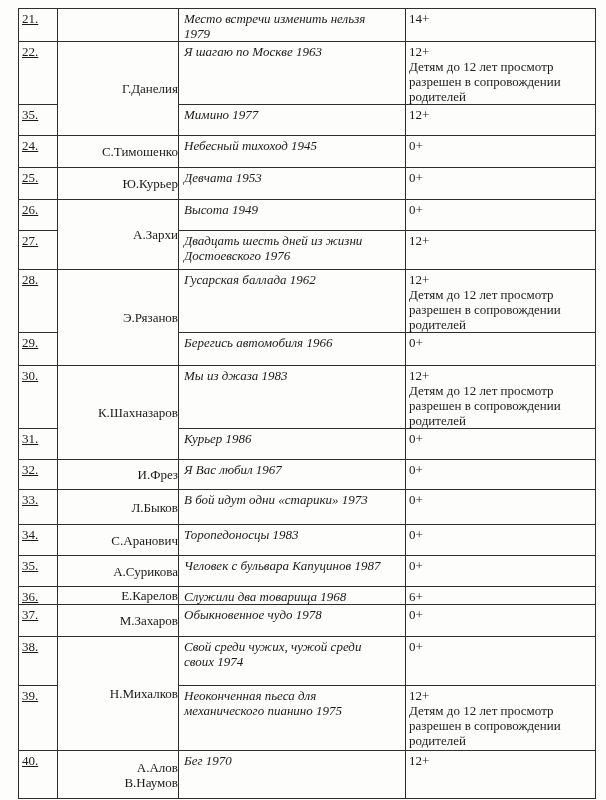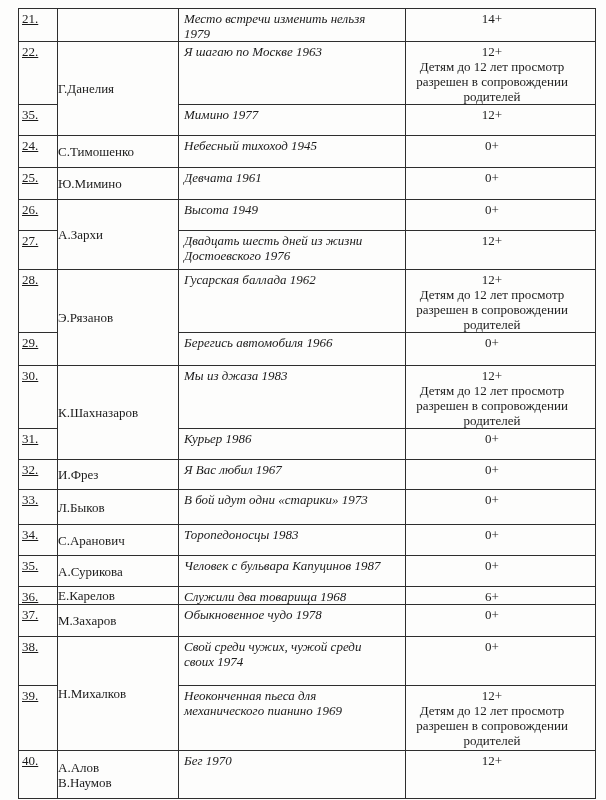--- a/index.html
+++ b/index.html
@@ -19,23 +19,23 @@
     font-size: 13px;
     line-height: 15px;
   }
   td {
     border: 1.5px solid #2e2e2e;
     padding: 0;
     vertical-align: top;
     overflow: hidden;
   }
   td.num  { padding: 2px 2px 0 3px; text-decoration: underline; }
-  td.dir  { vertical-align: middle; text-align: left; white-space: pre-line; }
+  td.dir  { vertical-align: middle; text-align: right; white-space: pre-line; }
   td.film { padding: 2px 4px 0 5px; white-space: pre-line; font-style: italic; }
-  td.rate { padding: 2px 20px 0 3px; text-align: center; white-space: pre-line; }
+  td.rate { padding: 2px 20px 0 3px; text-align: left; white-space: pre-line; }
 </style>
 </head>
 <body>
 
 <table class="films">
   <colgroup>
     <col style="width:39px">
       <col style="width:121px">
       <col style="width:227px">
       <col style="width:190px">
@@ -63,22 +63,22 @@
       <td class="rate">12+</td>
     </tr>
     <tr style="height:32px">
       <td class="num">24.</td>
       <td class="dir">С.Тимошенко</td>
       <td class="film">Небесный тихоход 1945</td>
       <td class="rate">0+</td>
     </tr>
     <tr style="height:32px">
       <td class="num">25.</td>
-      <td class="dir">Ю.Мимино</td>
-      <td class="film">Девчата 1961</td>
+      <td class="dir">Ю.Курьер</td>
+      <td class="film">Девчата 1953</td>
       <td class="rate">0+</td>
     </tr>
     <tr style="height:31px">
       <td class="num">26.</td>
       <td class="dir" rowspan="2">А.Зархи</td>
       <td class="film">Высота 1949</td>
       <td class="rate">0+</td>
     </tr>
     <tr style="height:39px">
       <td class="num">27.</td>
@@ -153,21 +153,21 @@
     <tr style="height:49px">
       <td class="num">38.</td>
       <td class="dir" rowspan="2">Н.Михалков</td>
       <td class="film">Свой среди чужих, чужой среди
 своих 1974</td>
       <td class="rate">0+</td>
     </tr>
     <tr style="height:65px">
       <td class="num">39.</td>
       <td class="film">Неоконченная пьеса для
-механического пианино 1969</td>
+механического пианино 1975</td>
       <td class="rate">12+
 Детям до 12 лет просмотр
 разрешен в сопровождении
 родителей</td>
     </tr>
     <tr style="height:48px">
       <td class="num">40.</td>
       <td class="dir">А.Алов
 В.Наумов</td>
       <td class="film">Бег 1970</td>

